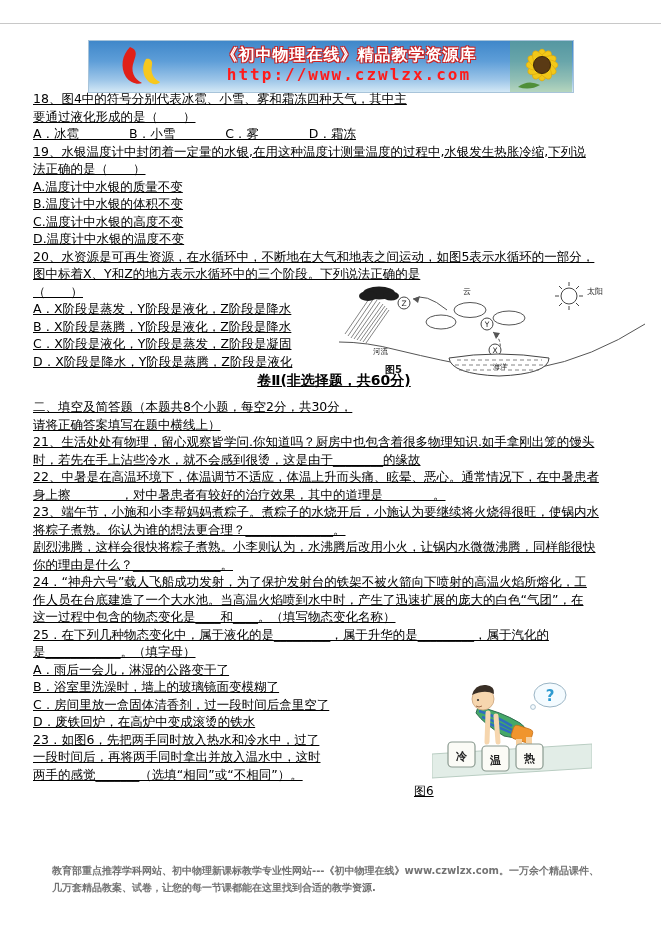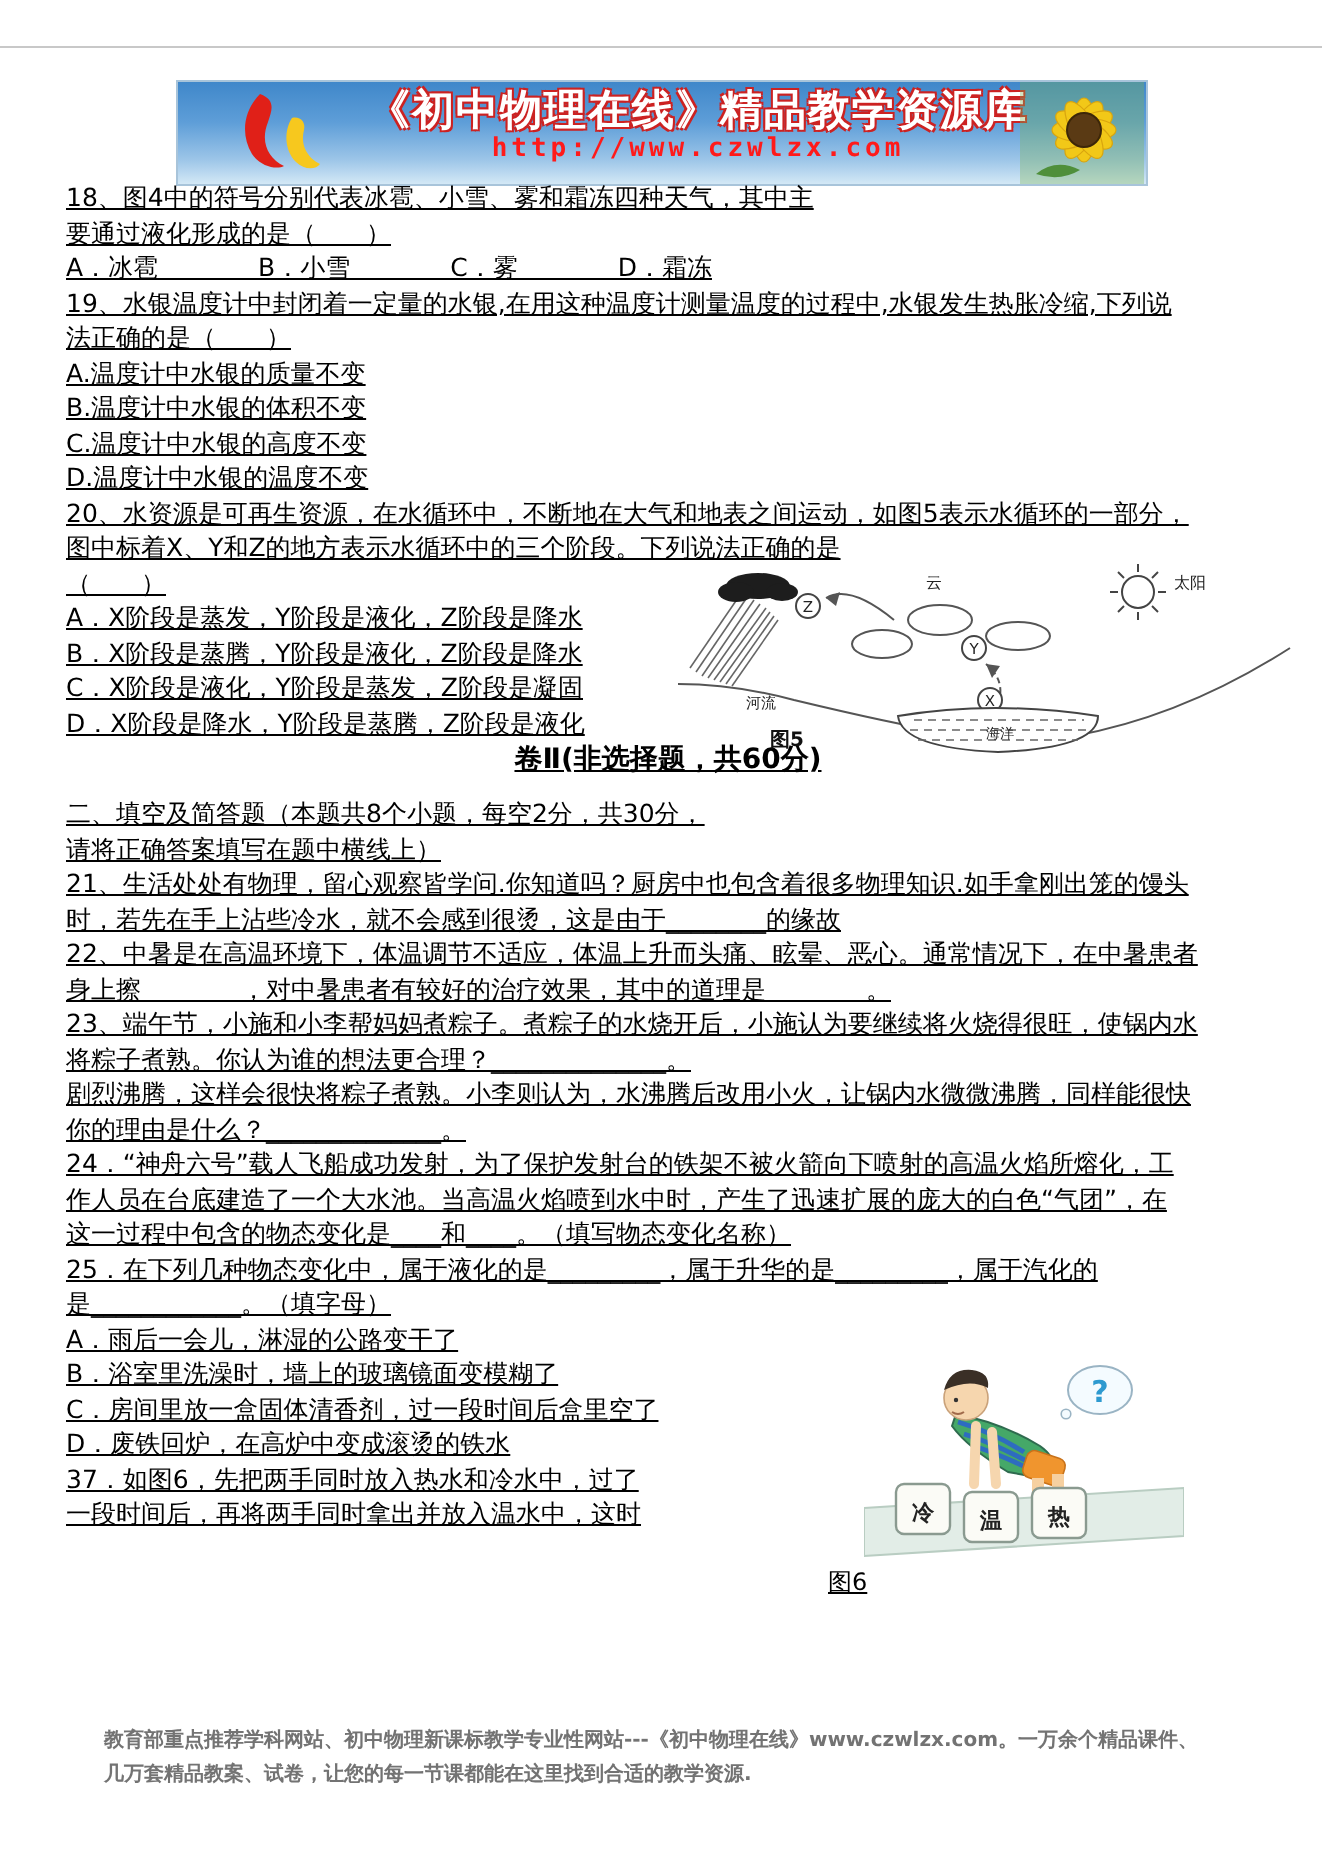--- a/index.html
+++ b/index.html
@@ -11,28 +11,28 @@
   .top-rule{position:absolute;left:0;top:23px;width:661px;height:0;border-top:1px solid #c8c8c8;}
   
   .banner{
     position:absolute;left:88px;top:40px;width:486px;height:53px;
     background:linear-gradient(180deg,#3e86c9 0%,#5e9ed8 40%,#9cc5e8 75%,#d8ebf7 100%);
     overflow:hidden;box-shadow:0 0 0 1px #a8c4da inset;
   }
   .banner-logo{position:absolute;left:28px;top:5px;}
   .banner-text{position:absolute;left:96px;top:4px;width:330px;text-align:center;}
   .banner-title{
-    font-size:21px;font-weight:bold;color:#ffffff;letter-spacing:1px;line-height:22px;
+    font-size:16px;font-weight:bold;color:#ffffff;letter-spacing:1px;line-height:22px;
     text-shadow:1px 1px 0 #cc2222,-1px -1px 0 #cc2222,1px -1px 0 #cc2222,-1px 1px 0 #cc2222;
     white-space:nowrap;
     font-family:Liberation Serif, serif;
   }
   .banner-url{
     font-family:"DejaVu Sans Mono","Liberation Mono",monospace;
-    font-size:13px;font-weight:bold;color:#ff1a1a;letter-spacing:2px;line-height:18px;
+    font-size:16px;font-weight:bold;color:#ff1a1a;letter-spacing:2px;line-height:18px;
   }
   .sunflower{position:absolute;right:2px;top:1px;}
   
   .textcol{position:absolute;left:33px;top:90px;width:602px;text-decoration:underline;}
   .ln{font-size:12.5px;line-height:17.5px;height:17.5px;white-space:nowrap;}
   .section-head{
     font-size:14px;font-weight:bold;text-align:center;line-height:20px;
     margin-top:0;margin-bottom:8px;
   }
   
@@ -109,22 +109,23 @@
     <div class="ln">你的理由是什么？______________。</div>
     <div class="ln">24．“神舟六号”载人飞船成功发射，为了保护发射台的铁架不被火箭向下喷射的高温火焰所熔化，工</div>
     <div class="ln">作人员在台底建造了一个大水池。当高温火焰喷到水中时，产生了迅速扩展的庞大的白色“气团”，在</div>
     <div class="ln">这一过程中包含的物态变化是____和____。（填写物态变化名称）</div>
     <div class="ln">25．在下列几种物态变化中，属于液化的是_________，属于升华的是_________，属于汽化的</div>
     <div class="ln">是____________。（填字母）</div>
     <div class="ln">A．雨后一会儿，淋湿的公路变干了</div>
     <div class="ln">B．浴室里洗澡时，墙上的玻璃镜面变模糊了</div>
     <div class="ln">C．房间里放一盒固体清香剂，过一段时间后盒里空了</div>
     <div class="ln">D．废铁回炉，在高炉中变成滚烫的铁水</div>
-    <div class="ln">37．如图6，先把两手同时放入热水和冷水中，过了</div>
+    <div class="ln">23．如图6，先把两手同时放入热水和冷水中，过了</div>
     <div class="ln">一段时间后，再将两手同时拿出并放入温水中，这时</div>
+    <div class="ln">两手的感觉_______（选填“相同”或“不相同”）。</div>
   </div>
 
   <div class="figure5">
     <svg width="310" height="100" viewBox="0 0 310 100">
 
       <g stroke="#666" stroke-width="0.8">
         <line x1="8" y1="54" x2="34" y2="16"></line>
         <line x1="11" y1="56" x2="37" y2="18"></line>
         <line x1="14" y1="58" x2="40" y2="20"></line>
         <line x1="17" y1="59" x2="43" y2="22"></line>

